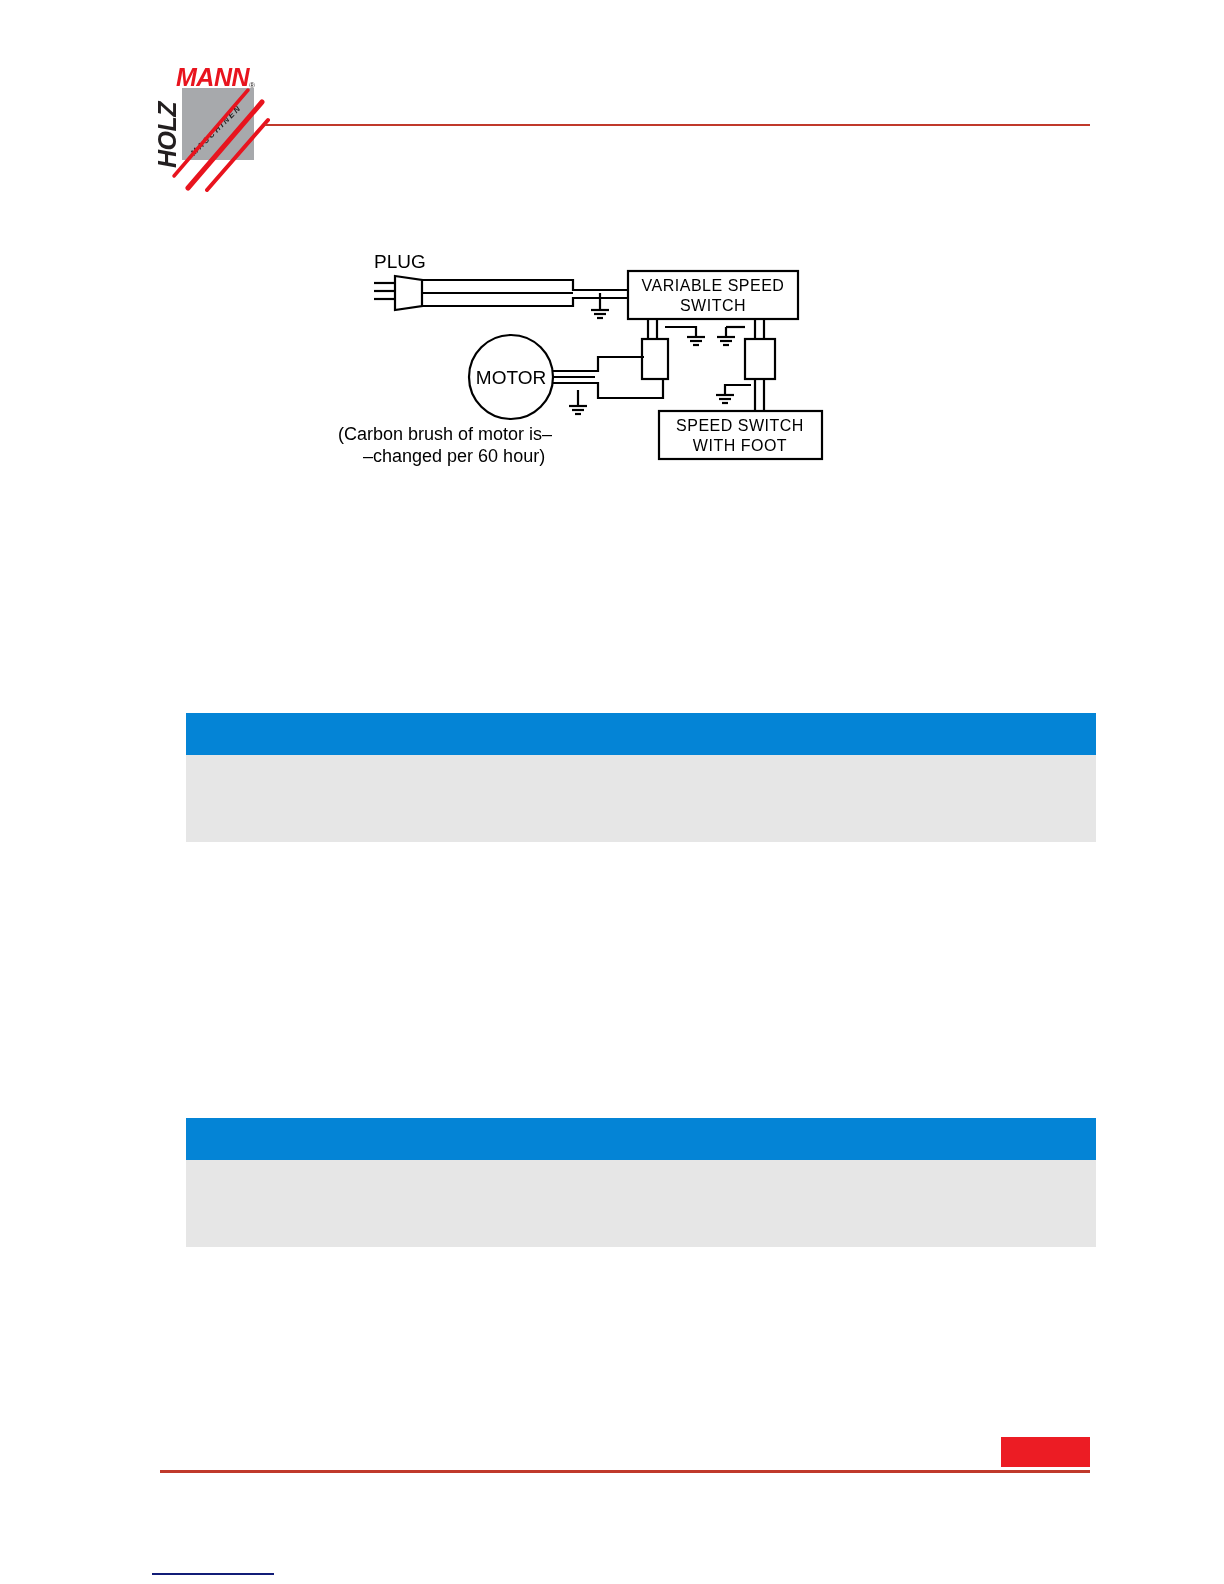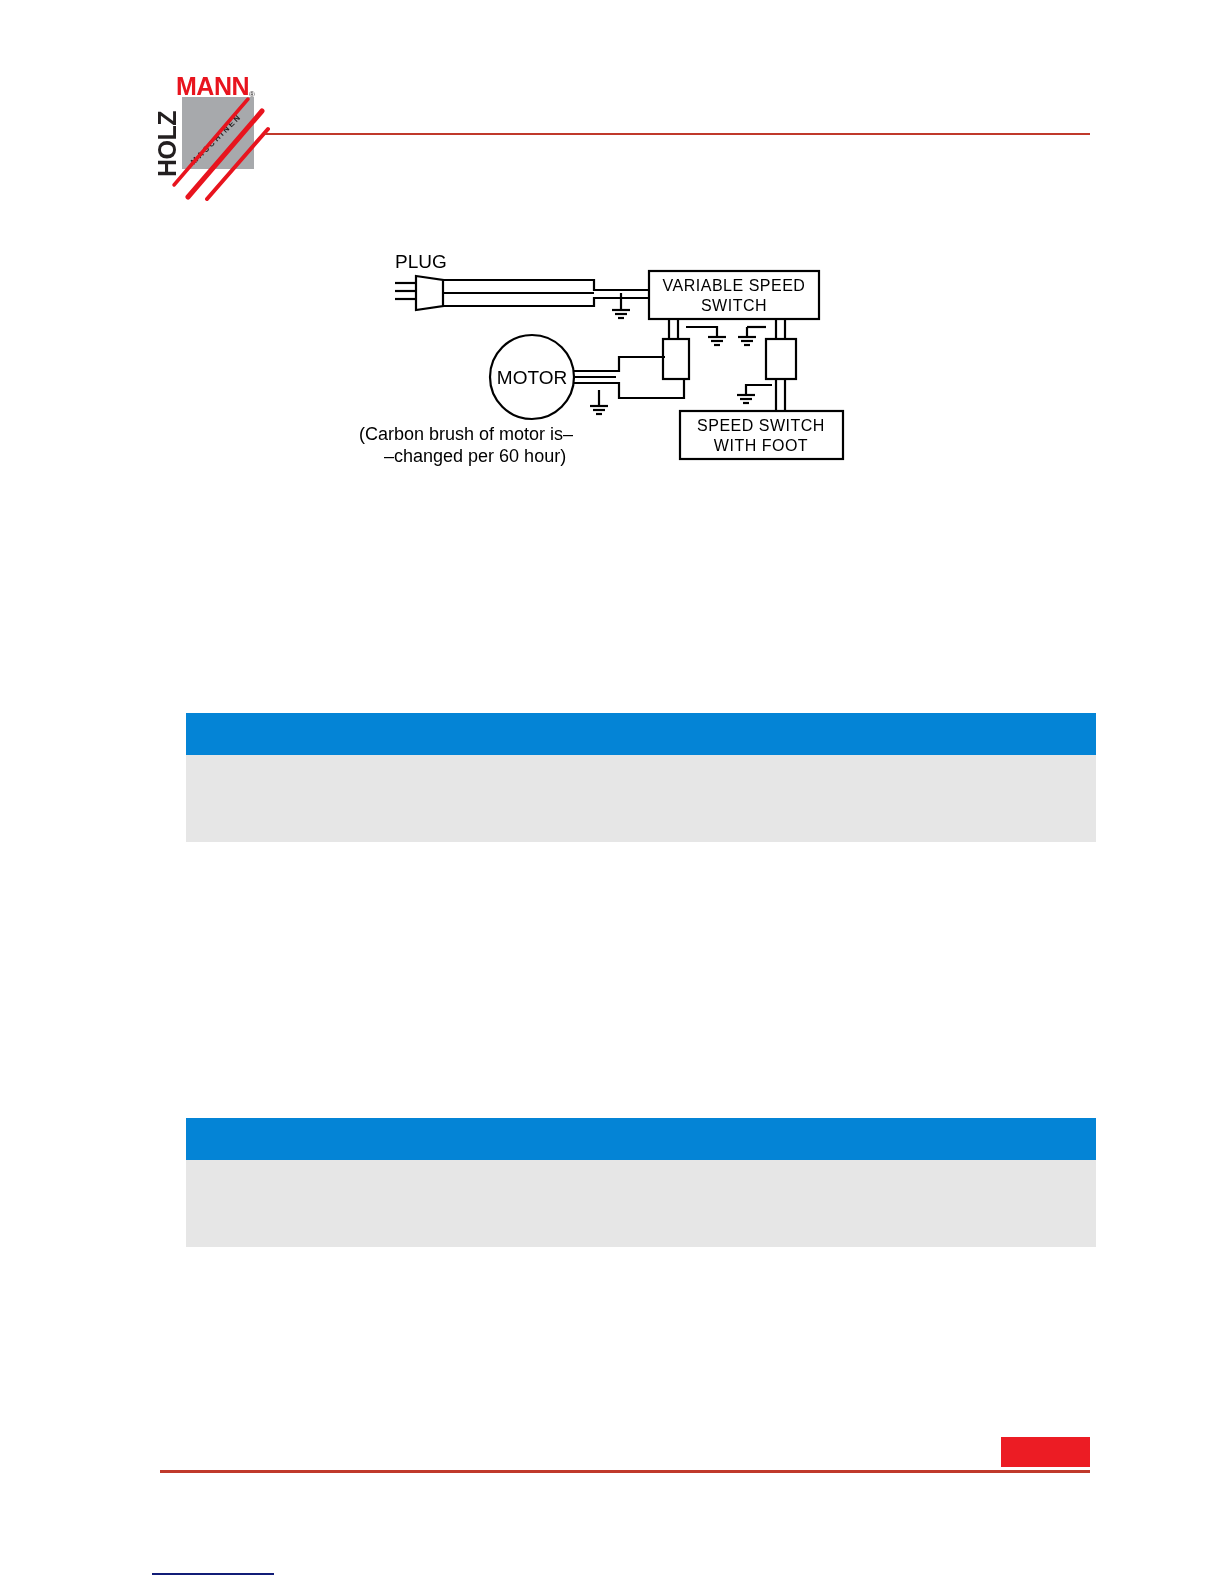--- a/index.html
+++ b/index.html
@@ -11,39 +11,39 @@
     width: 1224px;
     height: 1584px;
     position: relative;
     font-family: "Liberation Sans", sans-serif;
     overflow: hidden;
   }
 
   
   #page-header {
     position: absolute;
-    left: 0; top: 9px;
-    width: 1224px; height: 210px;
+    left: 0; top: 0;
+    width: 1224px; height: 210px; font-style: italic;
   }
   #brand-logo {
     position: absolute;
     left: 152px; top: 64px;
     width: 118px; height: 128px;
   }
   #header-rule {
     position: absolute;
     left: 265px; top: 124px;
     width: 825px; height: 2px;
     background: #c0392b;
   }
 
   
   #wiring-diagram {
     position: absolute;
-    left: 354px; top: 240px;
+    left: 333px; top: 240px;
     width: 500px; height: 240px;
   }
 
   
   .content-block {
     position: absolute;
     left: 186px;
     width: 910px;
   }
   .block-header {

